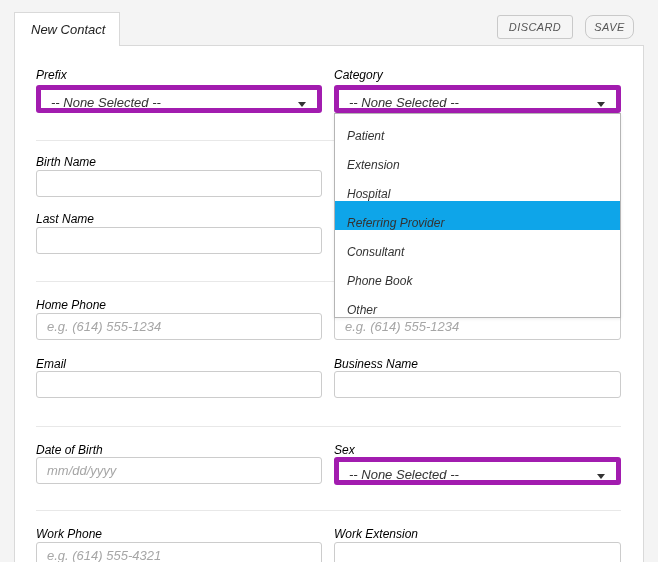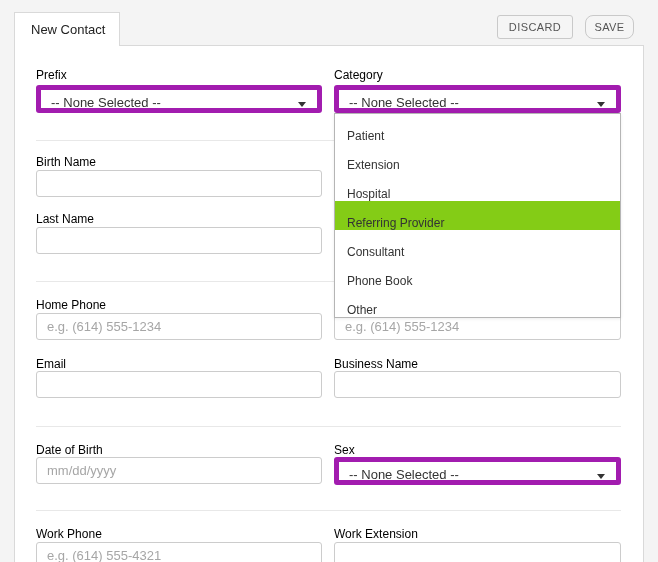--- a/index.html
+++ b/index.html
@@ -1,15 +1,15 @@
 <!DOCTYPE html>
 <html><head>
 <meta charset="utf-8">
 <style>
-  * { box-sizing: border-box; margin: 0; padding: 0; }
+  * { box-sizing: border-box; margin: 0; padding: 0; font-style: italic; }
   html, body { width: 658px; height: 562px; }
   body {
     position: relative;
     overflow: hidden;
     background: #f4f4f4;
     font-family: "Liberation Sans", sans-serif;
   }
   .abs { position: absolute; }
   .card { background: #fff; border: 1px solid #d9d9d9; z-index: 1; }
   .tab {
@@ -40,21 +40,21 @@
   }
   .divider { border-top: 1px solid #e8e8e8; height: 0; z-index: 2; }
   .dropdown {
     background: #fff; border: 1px solid #b5b5b5; z-index: 10;
     box-shadow: 0 1px 3px rgba(0,0,0,.08);
   }
   .dd-item {
     height: 29px; line-height: 29px; padding: 8px 12px;
     font-size: 12px; color: #333; cursor: pointer;
   }
-  .dd-item.hl { background: #84cc16; }
+  .dd-item.hl { background: #0ea5e9; }
 </style>
 </head>
 <body>
 
 <div class="abs card" style="left:14px; top:45px; width:630px; height:530px;"></div>
 
 <div class="abs tab" style="left:14px; top:12px; width:106px; height:34px;">
   <span>New Contact</span>
 </div>
 

